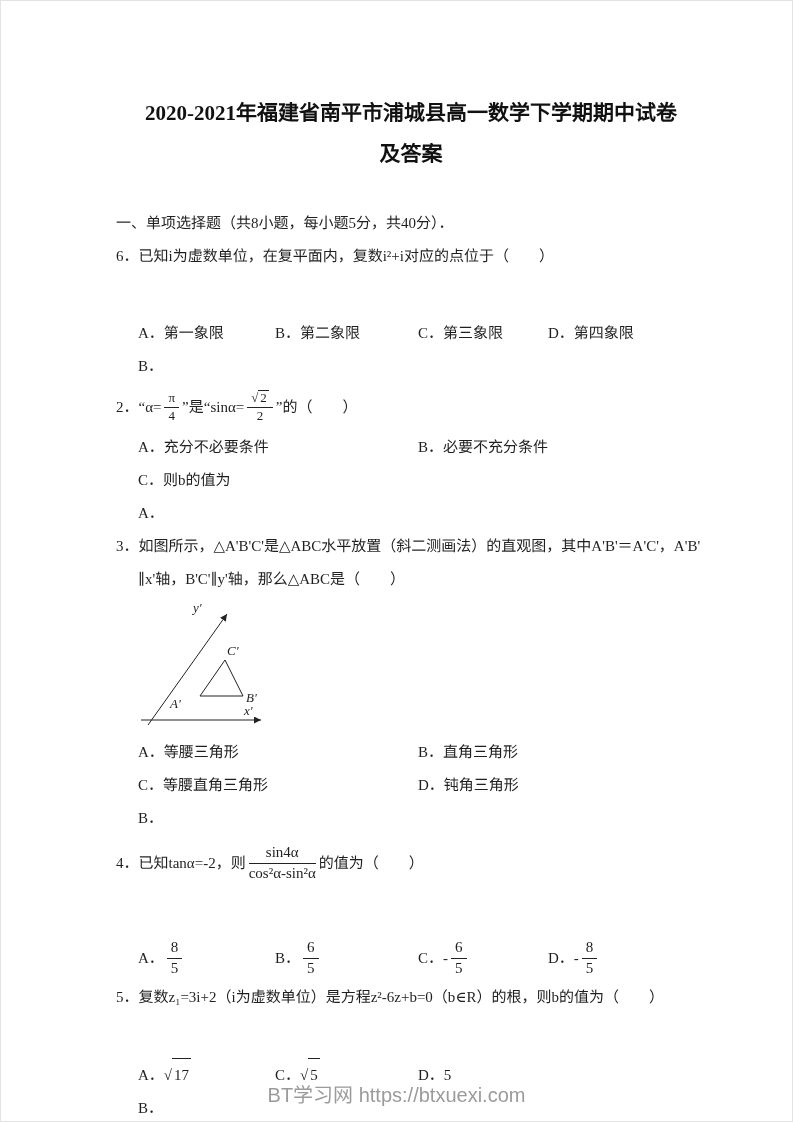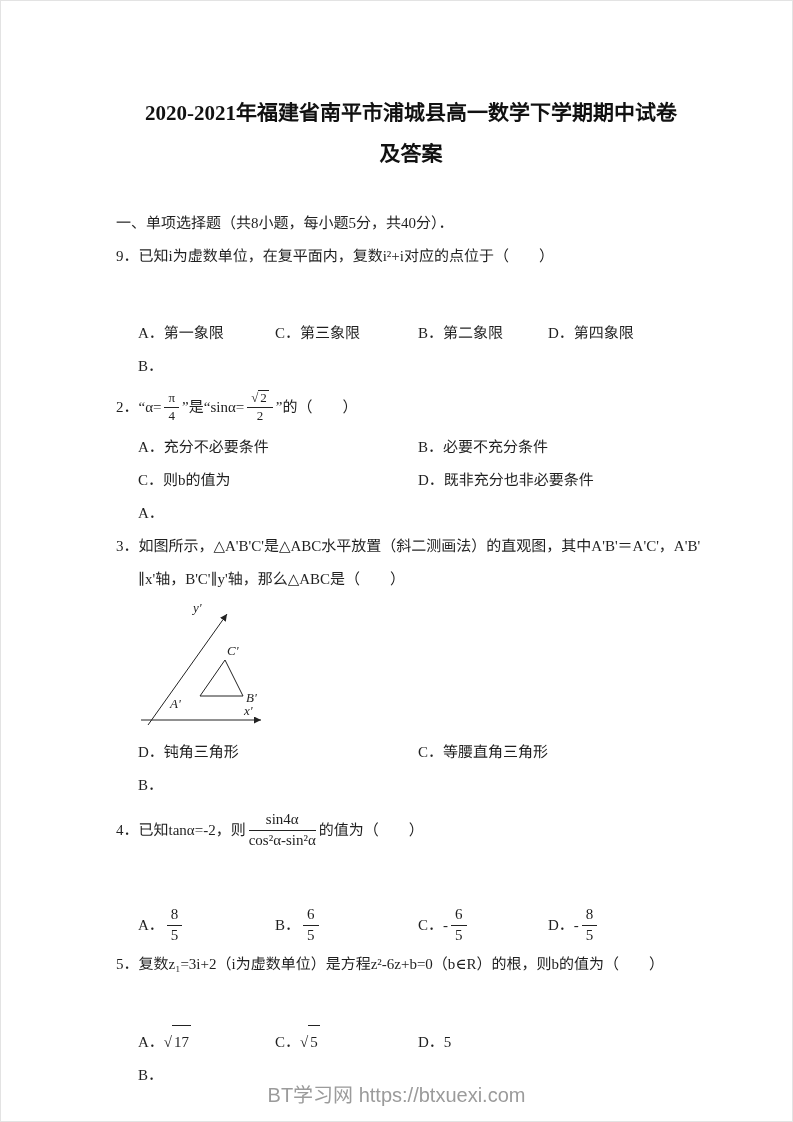--- a/index.html
+++ b/index.html
@@ -41,25 +41,25 @@
   <div class="content">
 
     <h1 class="title">
       <div>2020-2021年福建省南平市浦城县高一数学下学期期中试卷</div>
       <div>及答案</div>
     </h1>
 
     <div class="section-h">一、单项选择题（共8小题，每小题5分，共40分）．</div>
 
     <section>
-      <div class="line">9．已知i为虚数单位，在复平面内，复数i²+i对应的点位于（　　）</div>
+      <div class="line">6．已知i为虚数单位，在复平面内，复数i²+i对应的点位于（　　）</div>
       <div class="opts4 indent line">
         <span>A．第一象限</span>
+        <span>B．第二象限</span>
         <span>C．第三象限</span>
-        <span>B．第二象限</span>
         <span>D．第四象限</span>
       </div>
       <div class="line indent">B．</div>
     </section>
 
     <section>
       <div class="line mathline q2stem">
         <span>2．“α=</span>
         <span class="frac fs-sm">
           <span class="num">π</span>
@@ -71,21 +71,20 @@
           <span class="den">2</span>
         </span>
         <span>”的（　　）</span>
       </div>
       <div class="opts2 indent line">
         <span>A．充分不必要条件</span>
         <span>B．必要不充分条件</span>
       </div>
       <div class="opts2 indent line">
         <span>C．则b的值为</span>
-        <span>D．既非充分也非必要条件</span>
       </div>
       <div class="line indent">A．</div>
     </section>
 
     <section>
       <div class="line">3．如图所示，△A'B'C'是△ABC水平放置（斜二测画法）的直观图，其中A'B'＝A'C'，A'B'</div>
       <div class="line indent">∥x'轴，B'C'∥y'轴，那么△ABC是（　　）</div>
 
       <div class="figwrap">
         <svg width="150" height="130" viewBox="0 0 150 130">
@@ -99,22 +98,26 @@
           <polygon points="84,62 59,98 102,98" fill="none" stroke="#222" stroke-width="1"></polygon>
           <text x="52" y="14" class="figlbl">y'</text>
           <text x="103" y="117" class="figlbl">x'</text>
           <text x="29" y="110" class="figlbl">A'</text>
           <text x="105" y="104" class="figlbl">B'</text>
           <text x="86" y="57" class="figlbl">C'</text>
         </svg>
       </div>
 
       <div class="opts2 indent line">
+        <span>A．等腰三角形</span>
+        <span>B．直角三角形</span>
+      </div>
+      <div class="opts2 indent line">
+        <span>C．等腰直角三角形</span>
         <span>D．钝角三角形</span>
-        <span>C．等腰直角三角形</span>
       </div>
       <div class="line indent">B．</div>
     </section>
 
     <section>
       <div class="line mathline q4stem">
         <span>4．已知tanα=-2，则</span>
         <span class="frac">
           <span class="num">sin4α</span>
           <span class="den">cos²α-sin²α</span>

